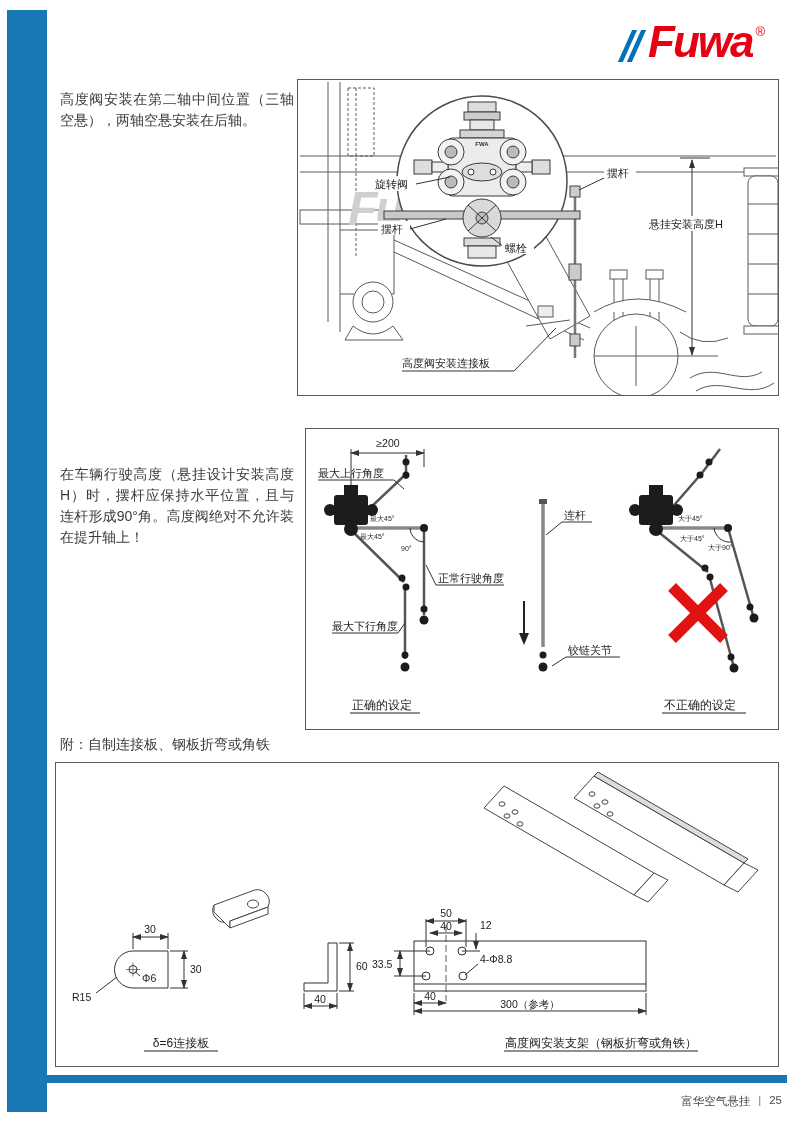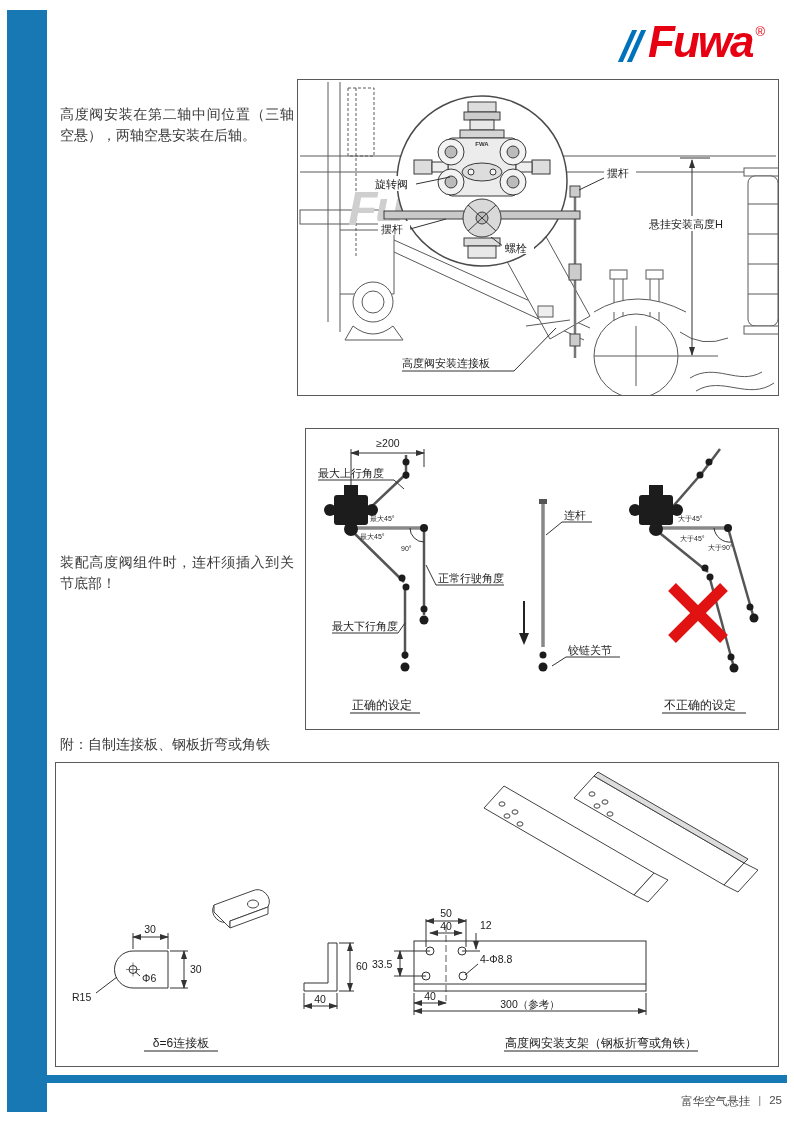--- a/index.html
+++ b/index.html
@@ -7,21 +7,21 @@
         font-family:"Liberation Sans",sans-serif;overflow:hidden;}
   .accent-bar{position:absolute;left:7px;top:10px;width:40px;height:1102px;background:#1878b4;}
   
   .logo{position:absolute;left:625px;top:22px;display:flex;align-items:flex-start;}
   .logo .slashes{display:flex;margin-top:8px;margin-right:5px;}
   .logo .slash{display:inline-block;width:5px;height:32px;background:#0072bc;transform:skewX(-24deg);margin-right:4px;}
   .logo-text{font-size:44px;line-height:40px;font-weight:bold;font-style:italic;color:#e60012;letter-spacing:-2px;}
   .logo-reg{font-size:13px;color:#e60012;margin-left:3px;margin-top:2px;}
   
   .para{position:absolute;left:60px;width:234px;font-size:14px;line-height:21px;color:#3b3b3b;text-align:justify;}
-  .p1{top:104px;} .p2{top:168px;} .p3{top:464px;} .p4{top:552px;} .p5{top:603px;}
+  .p1{top:89px;} .p2{top:168px;} .p3{top:464px;} .p4{top:552px;} .p5{top:603px;}
   .appendix-title{position:absolute;left:60px;top:736px;font-size:14px;color:#3b3b3b;}
   
   .figure{position:absolute;border:1px solid #5a5a5a;background:#fff;}
   .fig1{left:297px;top:79px;width:480px;height:315px;}
   .fig2{left:305px;top:428px;width:472px;height:300px;}
   .fig3{left:55px;top:762px;width:722px;height:303px;}
   svg{display:block;}
   svg text{font-family:"Liberation Sans",sans-serif;fill:#1d1d1d;}
   .lbl{font-size:11px;}
   .cap{font-size:12px;}
@@ -43,21 +43,21 @@
   <div class="logo">
     <span class="slashes">
         <span class="slash"></span>
         <span class="slash"></span>
       </span>
     <span class="logo-text">Fuwa</span>
     <span class="logo-reg">®</span>
   </div>
 
   <div class="para p1">高度阀安装在第二轴中间位置（三轴空悬），两轴空悬安装在后轴。</div>
-  <div class="para p4">装配高度阀组件时，连杆须插入到关节底部！</div>
+  <div class="para p3">在车辆行驶高度（悬挂设计安装高度H）时，摆杆应保持水平位置，且与连杆形成90°角。高度阀绝对不允许装在提升轴上！</div>
 
   <div class="figure fig1">
     <svg width="480" height="315" viewBox="0 0 480 315">
       <defs>
         <marker id="arw1" markerWidth="9" markerHeight="8" refX="8" refY="4" orient="auto-start-reverse" markerUnits="userSpaceOnUse">
           <path d="M0,1 L9,4 L0,7 Z" fill="#333"></path>
         </marker>
       </defs>
 
       <g stroke="#5a5a5a" fill="none" stroke-width="1">

